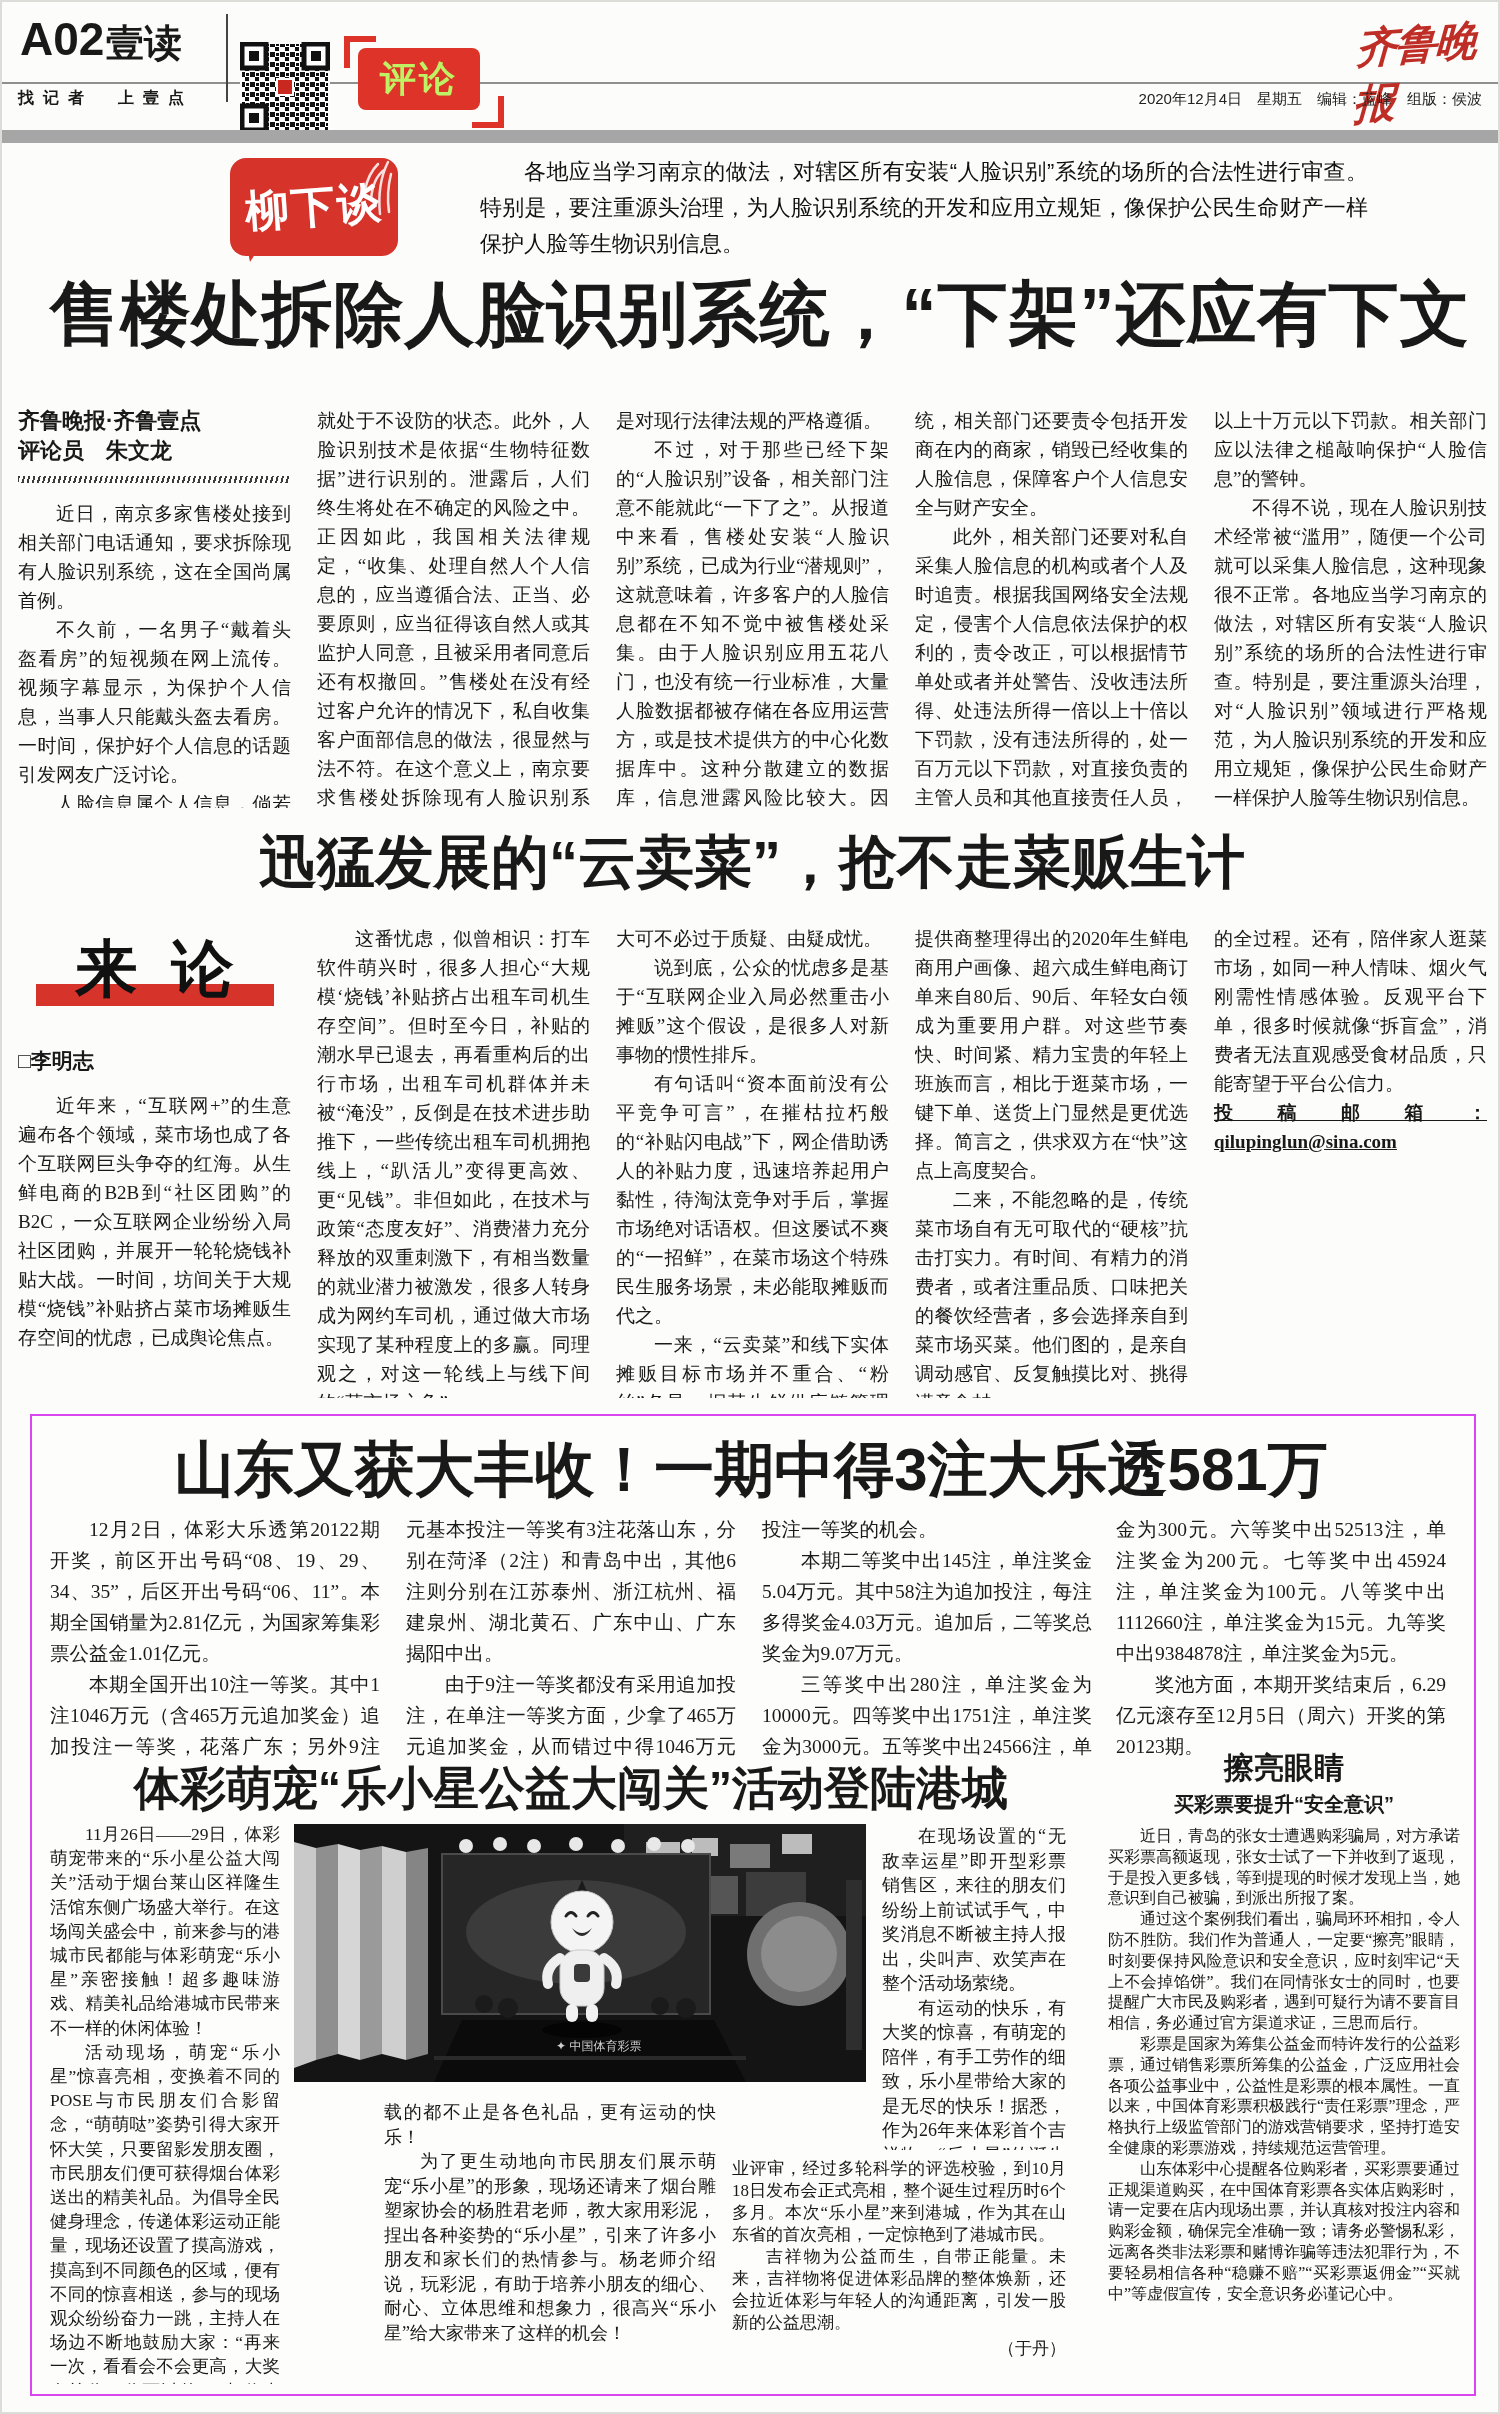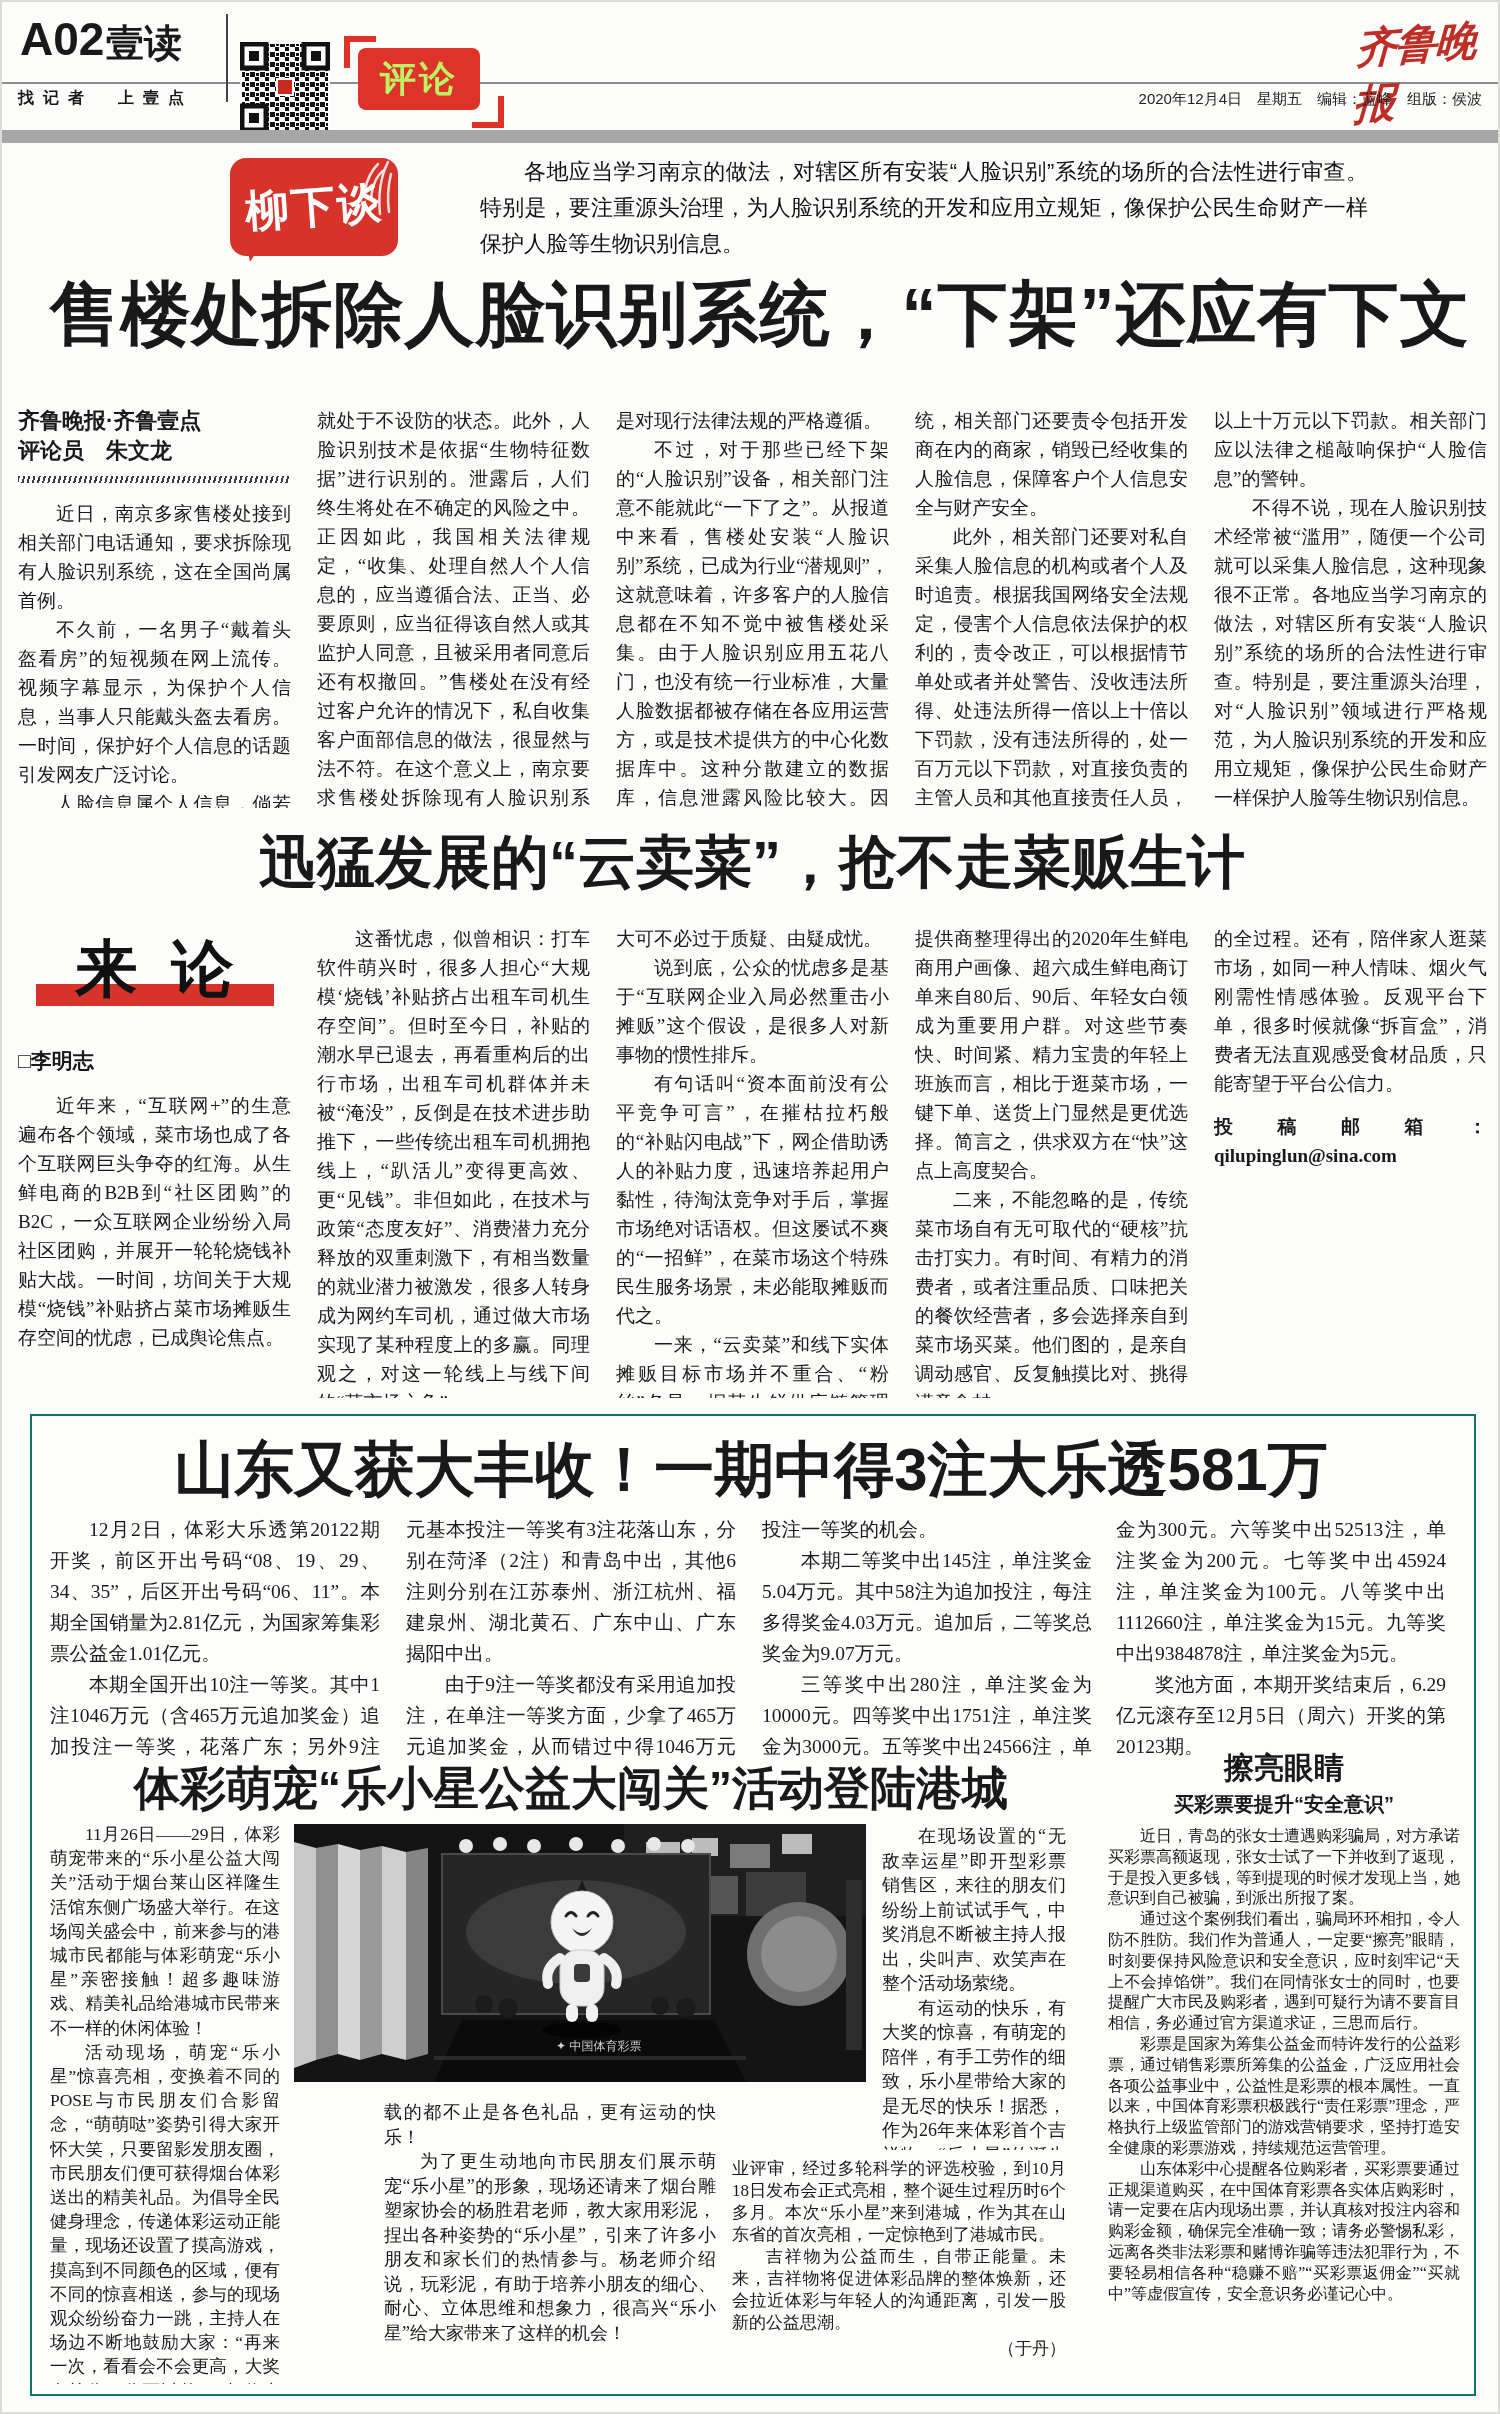--- a/index.html
+++ b/index.html
@@ -49,24 +49,24 @@
   .cx1{left:16px;} .cx2{left:315px;} .cx3{left:614px;} .cx4{left:913px;} .cx5{left:1212px;}
   .byline{font-size:22px;font-weight:700;line-height:30px;}
   .byline-rule{height:7px;margin:10px 0 16px 0;
     background:repeating-linear-gradient(105deg,#3c3c3c 0 2px,transparent 2px 5px);}
 
   .lailun{width:238px;margin:2px auto 24px auto;position:relative;height:96px;text-align:center;}
   .lailun-bar{position:absolute;left:0;top:58px;width:100%;height:22px;background:#d6332a;}
   .lailun-text{position:relative;z-index:1;font-size:62px;font-weight:900;line-height:86px;
                letter-spacing:34px;text-indent:34px;color:#111;}
   .a2-author{font-size:21px;font-weight:700;margin:6px 0 16px 0;}
-  .a2-email{font-weight:700;margin-top:14px;font-size:19px;text-indent:0;}
-
-  
-  .bigbox{left:28px;top:1412px;width:1442px;height:978px;border:2px solid #0f766e;background:#fdfdfb;}
+  .a2-email{font-weight:700;font-size:19px;text-indent:0;text-decoration:underline;}
+
+  
+  .bigbox{left:28px;top:1412px;width:1442px;height:978px;border:2px solid #d946ef;background:#fdfdfb;}
   .bb{position:absolute;}
   .a3-headline{left:0;top:14px;width:1438px;text-align:center;font-size:60px;font-weight:900;white-space:nowrap;}
   .a3col{top:98px;width:330px;height:244px;overflow:hidden;font-size:19.5px;line-height:31px;}
   .a3x1{left:18px;} .a3x2{left:374px;} .a3x3{left:730px;} .a3x4{left:1084px;}
 
   .a4-headline{left:10px;top:342px;width:1058px;text-align:center;font-size:46px;font-weight:900;white-space:nowrap;}
   .a5-head{left:1076px;top:334px;width:352px;text-align:center;font-weight:900;}
   .a5-head .l1{font-size:30px;line-height:36px;}
   .a5-head .l2{font-size:20px;line-height:36px;}
 

